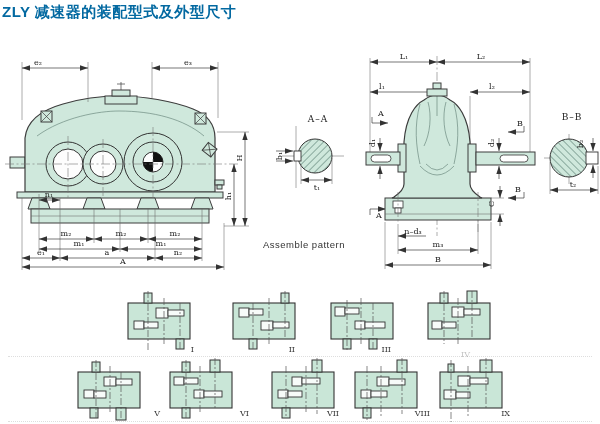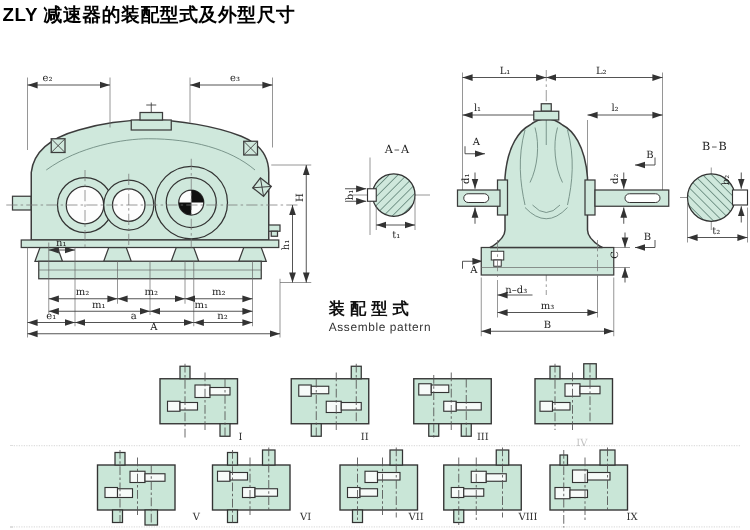--- a/index.html
+++ b/index.html
@@ -1,18 +1,18 @@
 <!DOCTYPE html>
 <html><head>
 <meta charset="utf-8">
 <style>
   html,body{margin:0;padding:0;}
   body{width:600px;height:424px;background:#fff;position:relative;overflow:hidden;
        font-family:"Liberation Sans",sans-serif;}
-  .title{position:absolute;left:2px;top:3px;font-size:15px;font-weight:700;color:#000000;
+  .title{position:absolute;left:2px;top:3px;font-size:15px;font-weight:700;color:#0369a1;
          letter-spacing:.5px;white-space:nowrap;}
   svg.abs{position:absolute;overflow:visible;}
   text{font-family:"DejaVu Serif",serif;fill:#222;}
   .dim{font-size:8px;}
   .sec{font-size:9px;letter-spacing:1px;}
   .pat-label{font-size:8px;fill:#333;}
   .asm{position:absolute;left:263px;top:238px;}
   .asm-cn{font-size:13px;font-weight:700;letter-spacing:4px;color:#111;}
   .asm-en{font-size:9.5px;color:#333;font-family:Liberation Sans, sans-serif;margin-top:1px;letter-spacing:.5px;}
   .outline{stroke:#3c3c3c;stroke-width:1;fill:#cfe8dc;}
@@ -271,21 +271,20 @@
   <line class="dl" x1="51" y1="32" x2="51" y2="45" marker-end="url(#arr)"></line>
   <line class="dl" x1="51" y1="72" x2="51" y2="59" marker-end="url(#arr)"></line>
   <text class="dim" x="41" y="38" text-anchor="middle" transform="rotate(-90 41 38)">b₂</text>
   <line class="ext" x1="8" y1="56" x2="8" y2="88"></line>
   <line class="ext" x1="56" y1="60" x2="56" y2="88"></line>
   <line class="dl" x1="8" y1="84" x2="56" y2="84" marker-start="url(#arr)" marker-end="url(#arr)"></line>
   <text class="dim" x="31" y="81" text-anchor="middle">t₂</text>
 </svg>
 
 <div class="asm">
-  <div class="asm-cn">装配型式</div>
   <div class="asm-en">Assemble pattern</div>
 </div>
 
 <div class="faint" style="top:356px"></div>
 <div class="faint" style="top:421px"></div>
 
 <svg class="abs" style="left:124px;top:288px" width="74" height="70" viewBox="0 0 74 70">
   <g>
     <rect class="pbox" x="4" y="15" width="62" height="36"></rect>
     <rect class="stub" x="20" y="5" width="8" height="10"></rect>

